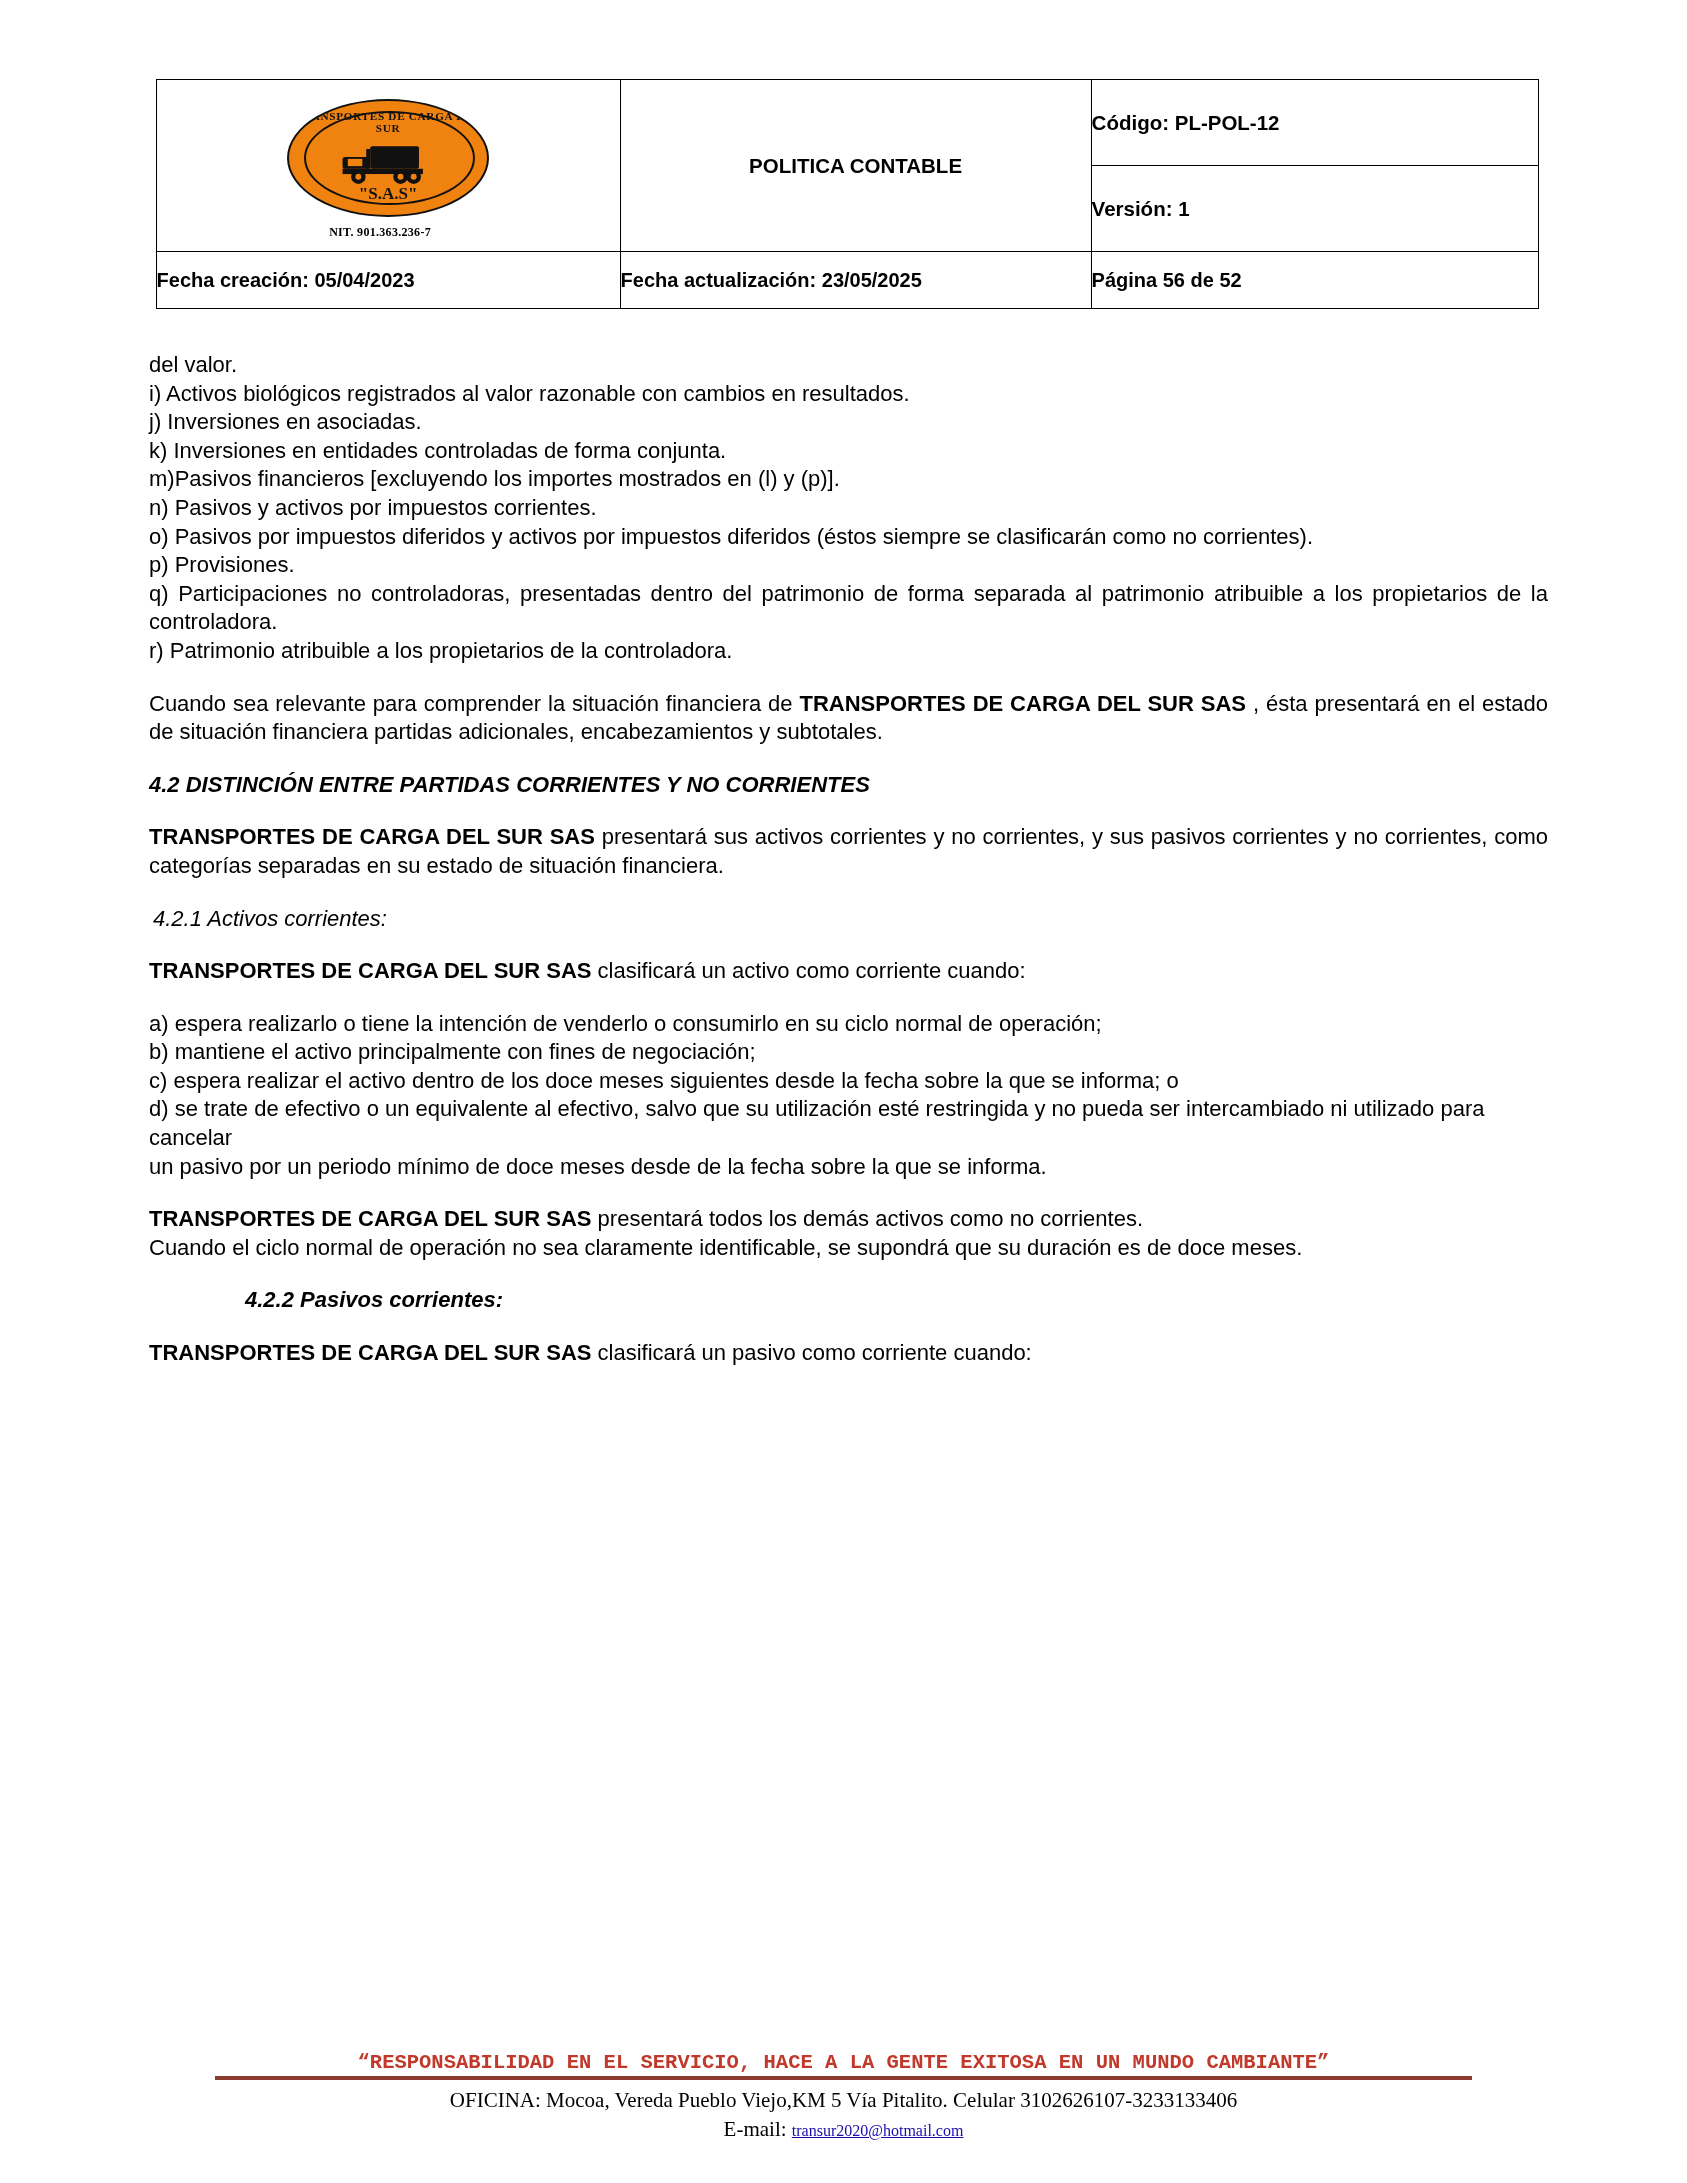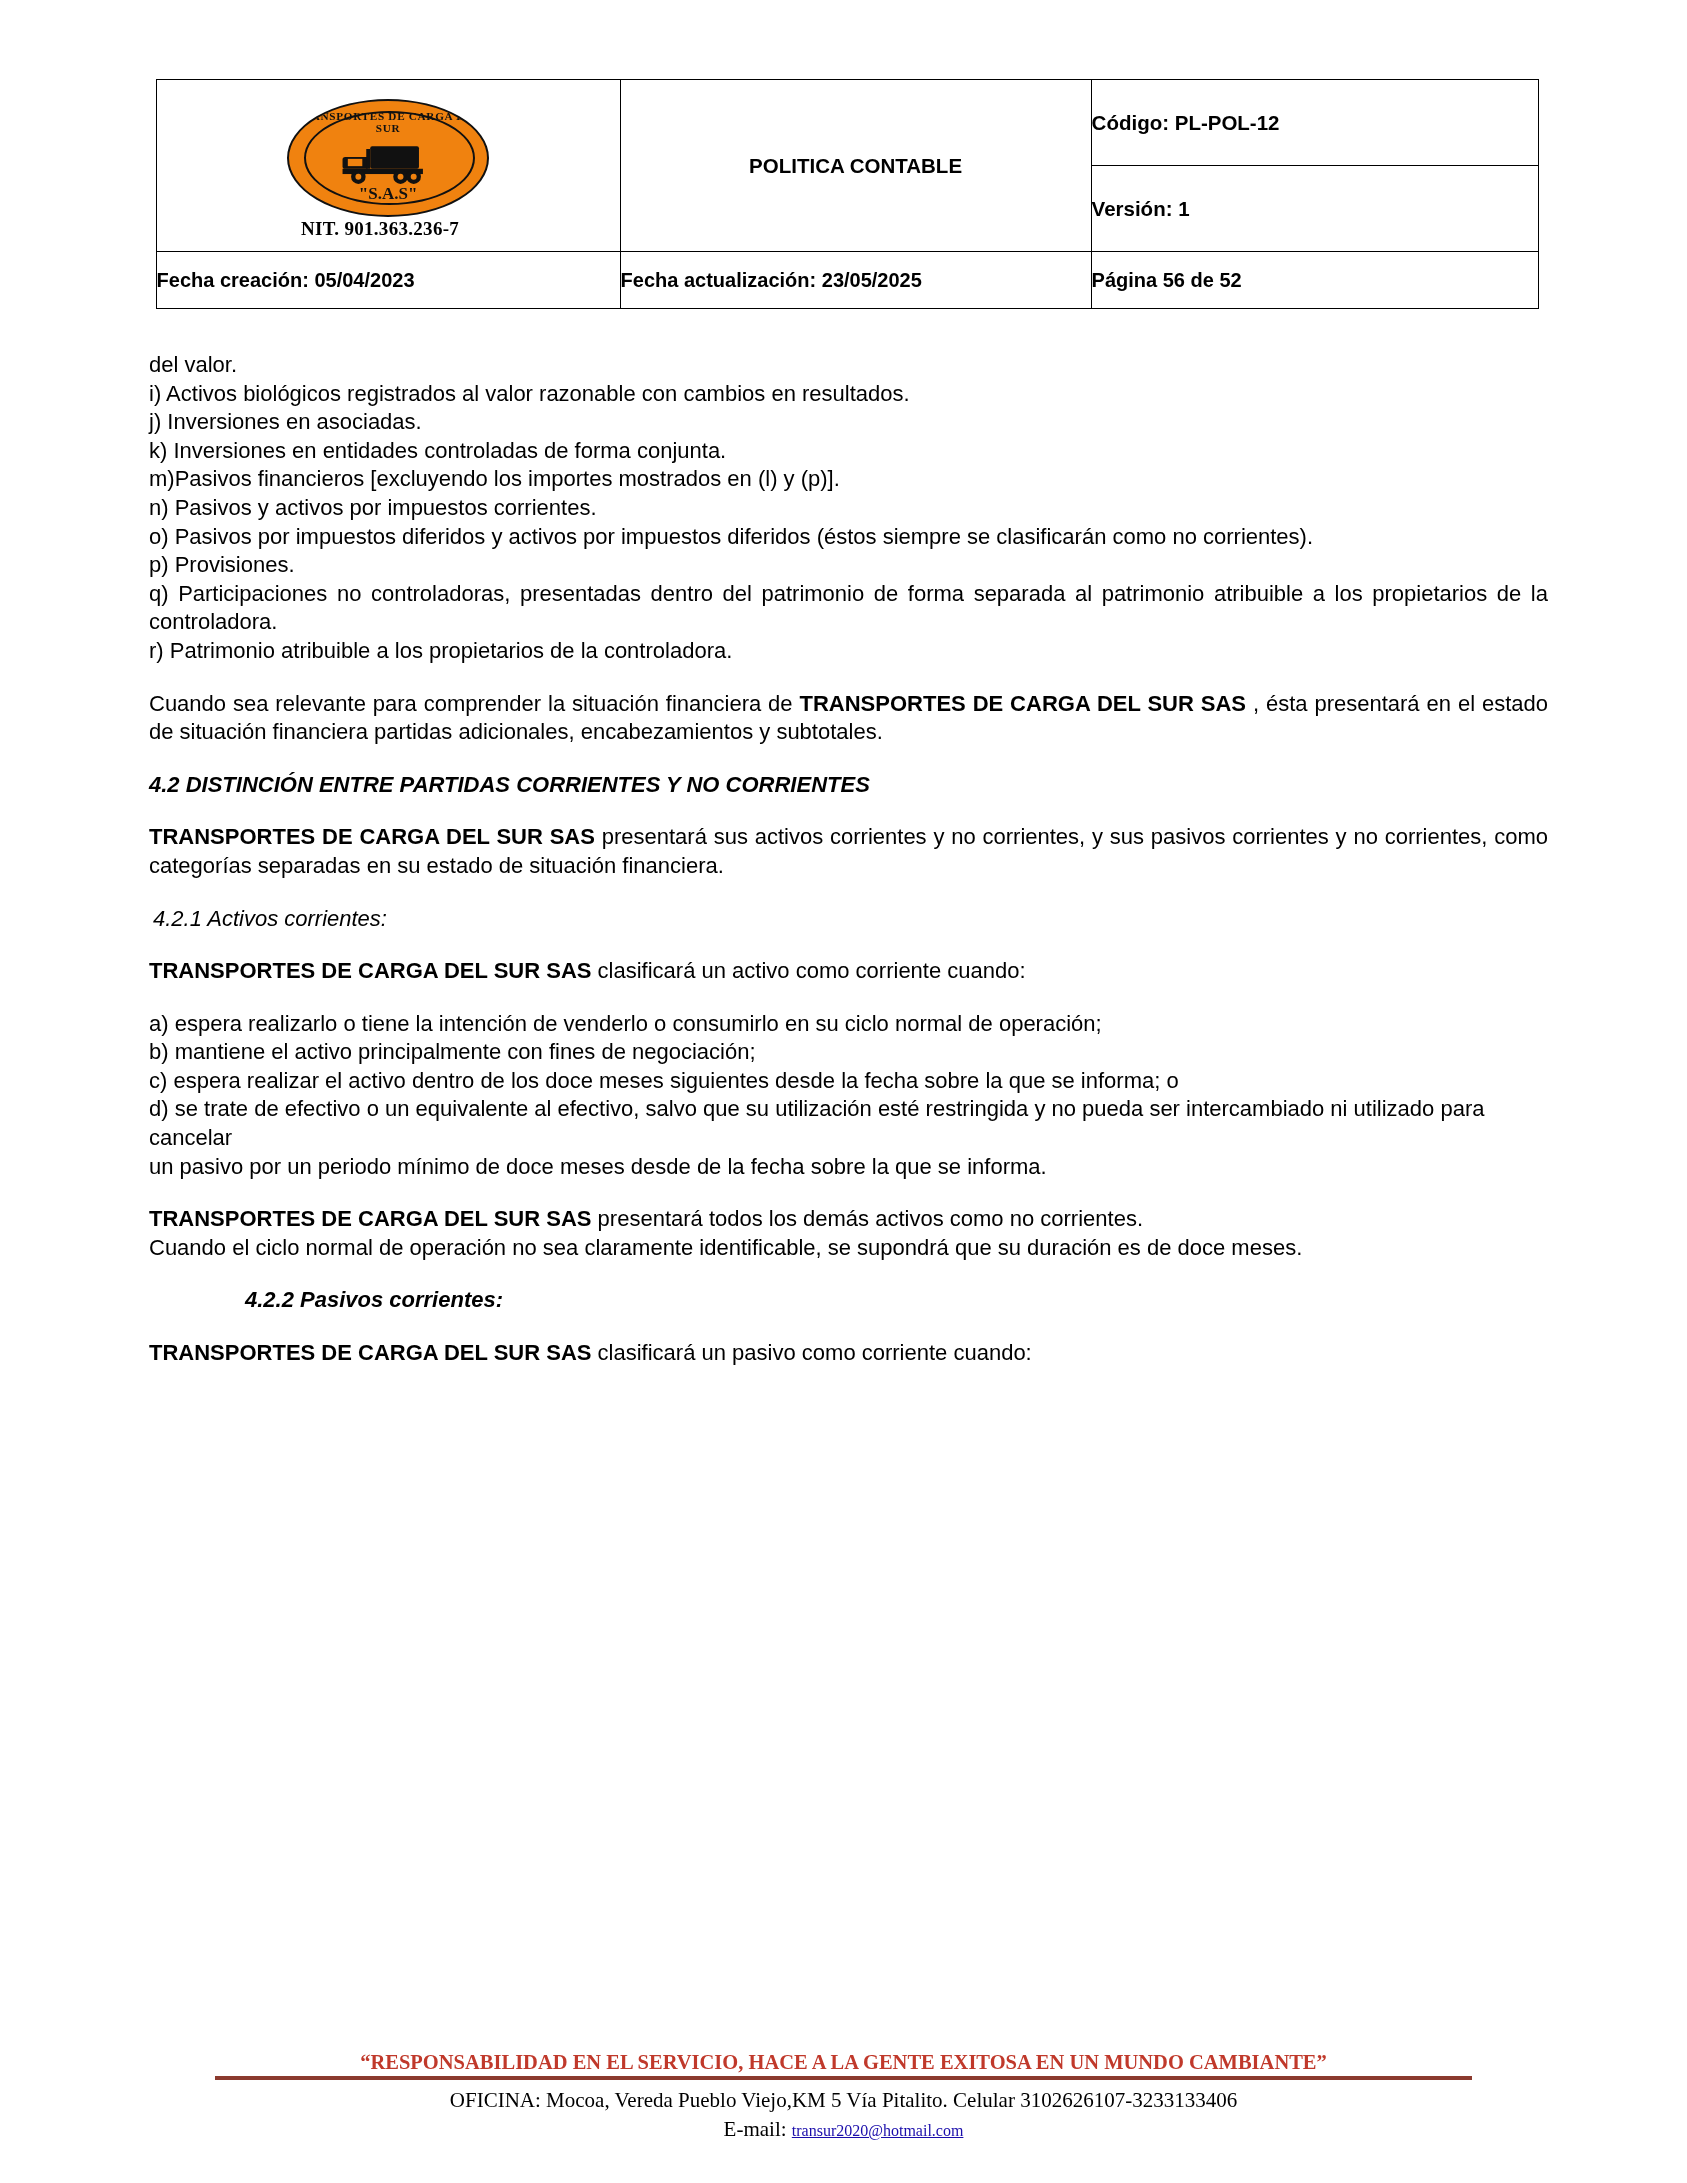--- a/index.html
+++ b/index.html
@@ -96,21 +96,21 @@
     font-size: 17px;
     color: #111;
   }
   .logo-nit {
     position: absolute;
     left: 0; right: 16px;
     bottom: -5.3px;
     text-align: center;
     font-family: "Liberation Serif", serif;
     font-weight: bold;
-    font-size: 19px;
+    font-size: 12px;
     color: #000;
     letter-spacing: 0.3px;
   }
   .title-cell {
     width: 470px;
     text-align: center;
     font-weight: bold;
     font-size: 20.5px;
   }
   .code-cell {
@@ -159,21 +159,21 @@
 
   
   .footer {
     position: absolute;
     left: 0;
     right: 0;
     bottom: 40px;
     text-align: center;
   }
   .footer-slogan {
-    font-family: Liberation Serif, serif;
+    font-family: Liberation Mono, monospace;
     font-weight: bold;
     font-size: 20.5px;
     color: #C0392B;
     letter-spacing: 0px;
   }
   .footer-rule {
     width: 1257px;
     height: 3.3px;
     background: #8B3A2E;
     margin: 2.6px auto 6.6px auto;

